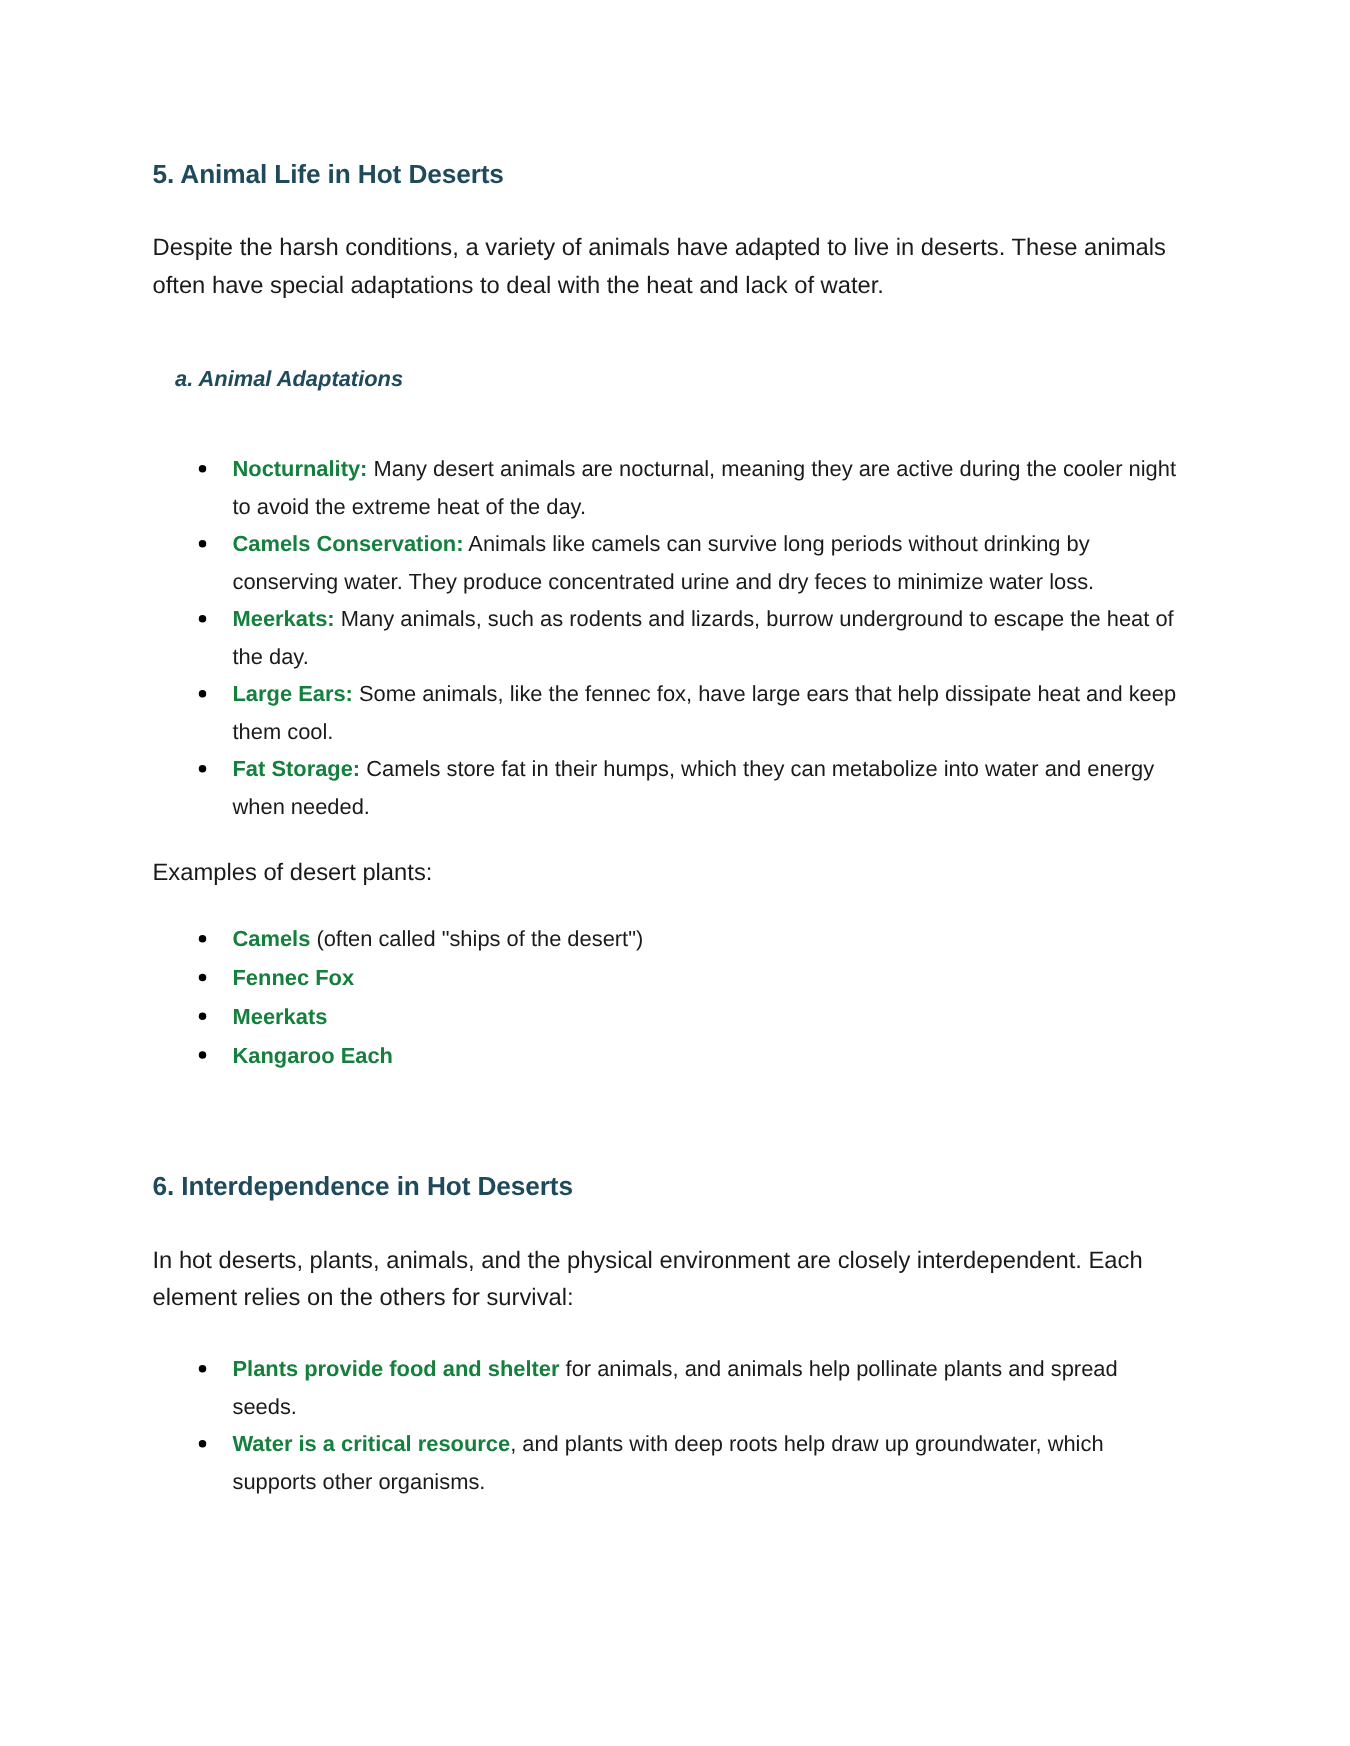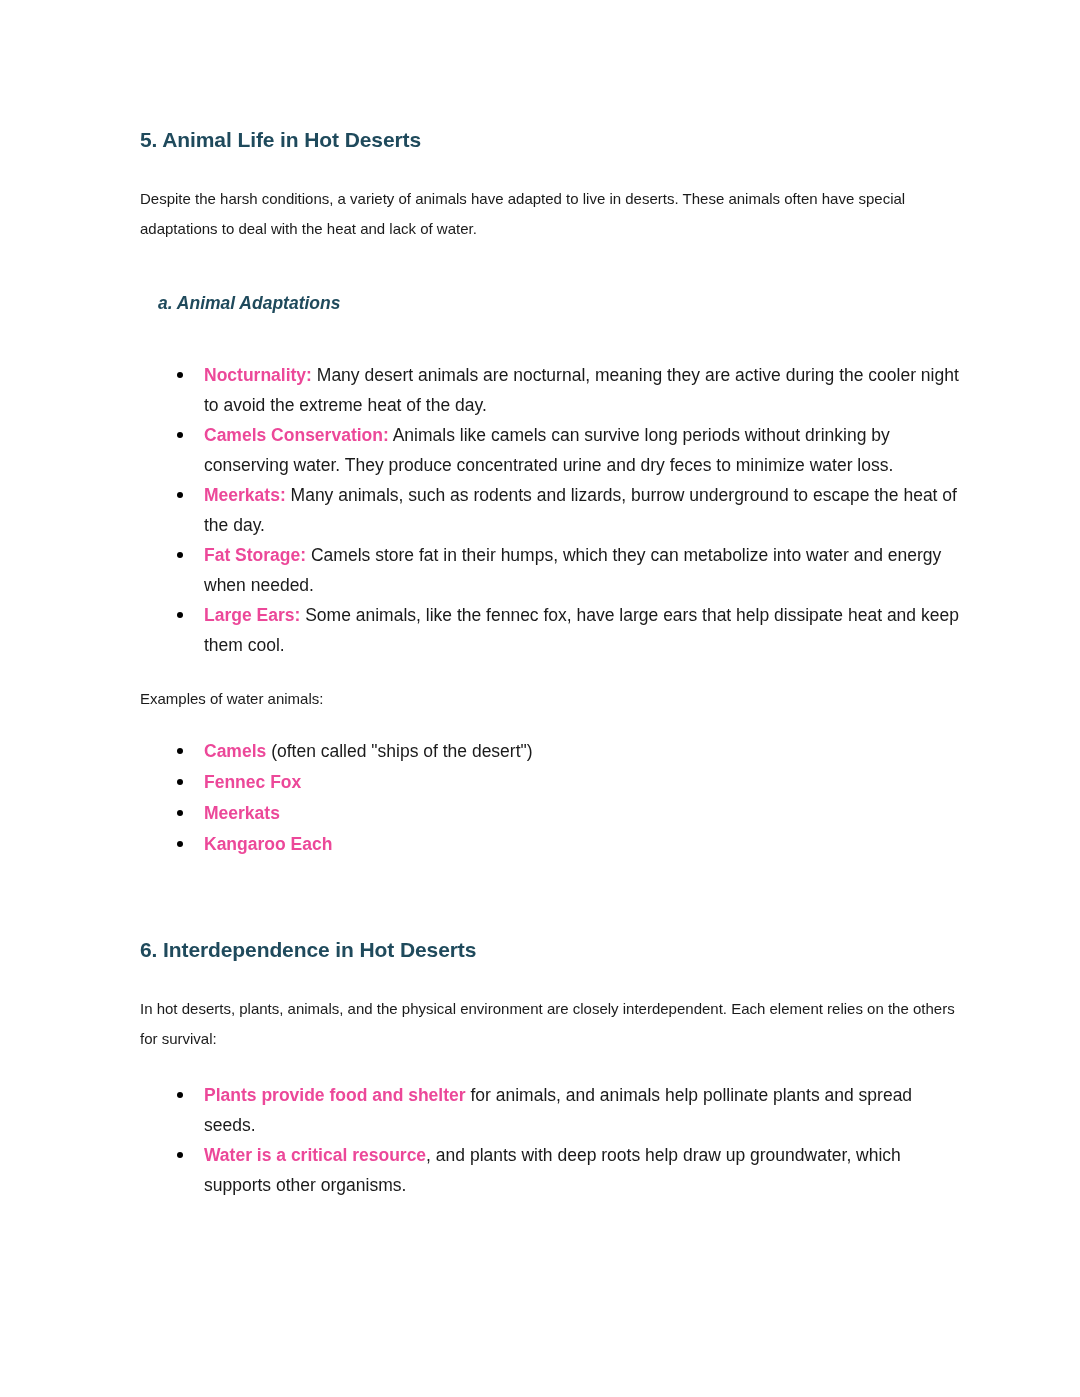--- a/index.html
+++ b/index.html
@@ -15,21 +15,21 @@
   .page {
     position: relative;
     width: 1080px;
     height: 1397px;
     background: #ffffff;
     overflow: hidden;
     box-sizing: border-box;
   }
   .content {
     position: absolute;
-    left: 140px;
+    left: 122px;
     top: 126px;
     width: 828px;
   }
 
   
   .h-section {
     font-size: 21px;
     font-weight: bold;
     color: #1F4A5C;
     line-height: 28px;
@@ -40,21 +40,21 @@
     font-size: 17.5px;
     font-weight: bold;
     font-style: italic;
     color: #1F4A5C;
     line-height: 26px;
     margin: 18px;
   }
 
   
   .para {
-    font-size: 15px;
+    font-size: 19px;
     line-height: 30px;
     color: #1a1a1a;
     margin: 0;
     text-align: left;
   }
 
   
   ul.bullets {
     list-style: none;
     margin: 0;
@@ -74,21 +74,21 @@
     left: 37px;
     top: 12px;
     width: 6px;
     height: 6px;
     border-radius: 50%;
     background: #000000;
   }
   ul.bullets.tight > li {
     line-height: 31px;
   }
-  b, .b { font-weight: bold; color: #ec4899; }
+  b, .b { font-weight: bold; color: #15803d; }
   .gap-22 { height: 22px; }
   .gap-24 { height: 24px; }
   .gap-26 { height: 26px; }
   .gap-28 { height: 28px; }
   .gap-30 { height: 30px; }
   .gap-76 { height: 76px; }
 </style>
 </head>
 <body>
 
@@ -111,30 +111,30 @@
       <li>
         <span class="b">Nocturnality:</span><span> Many desert animals are nocturnal, meaning they are active during the cooler night to avoid the extreme heat of the day.</span>
       </li>
       <li>
         <span class="b">Camels Conservation:</span><span> Animals like camels can survive long periods without drinking by conserving water. They produce concentrated urine and dry feces to minimize water loss.</span>
       </li>
       <li>
         <span class="b">Meerkats:</span><span> Many animals, such as rodents and lizards, burrow underground to escape the heat of the day.</span>
       </li>
       <li>
-        <span class="b">Fat Storage:</span><span> Camels store fat in their humps, which they can metabolize into water and energy when needed.</span>
+        <span class="b">Large Ears:</span><span> Some animals, like the fennec fox, have large ears that help dissipate heat and keep them cool.</span>
       </li>
       <li>
-        <span class="b">Large Ears:</span><span> Some animals, like the fennec fox, have large ears that help dissipate heat and keep them cool.</span>
+        <span class="b">Fat Storage:</span><span> Camels store fat in their humps, which they can metabolize into water and energy when needed.</span>
       </li>
     </ul>
 
     <div class="gap-24"></div>
 
-    <p class="para">Examples of water animals:</p>
+    <p class="para">Examples of desert plants:</p>
 
     <div class="gap-22"></div>
 
     <ul class="bullets tight">
       <li>
         <span class="b">Camels</span><span> (often called "ships of the desert")</span><span class="b"></span>
       </li>
       <li>
         <span class="b">Fennec Fox</span><span></span><span class="b"></span>
       </li>

